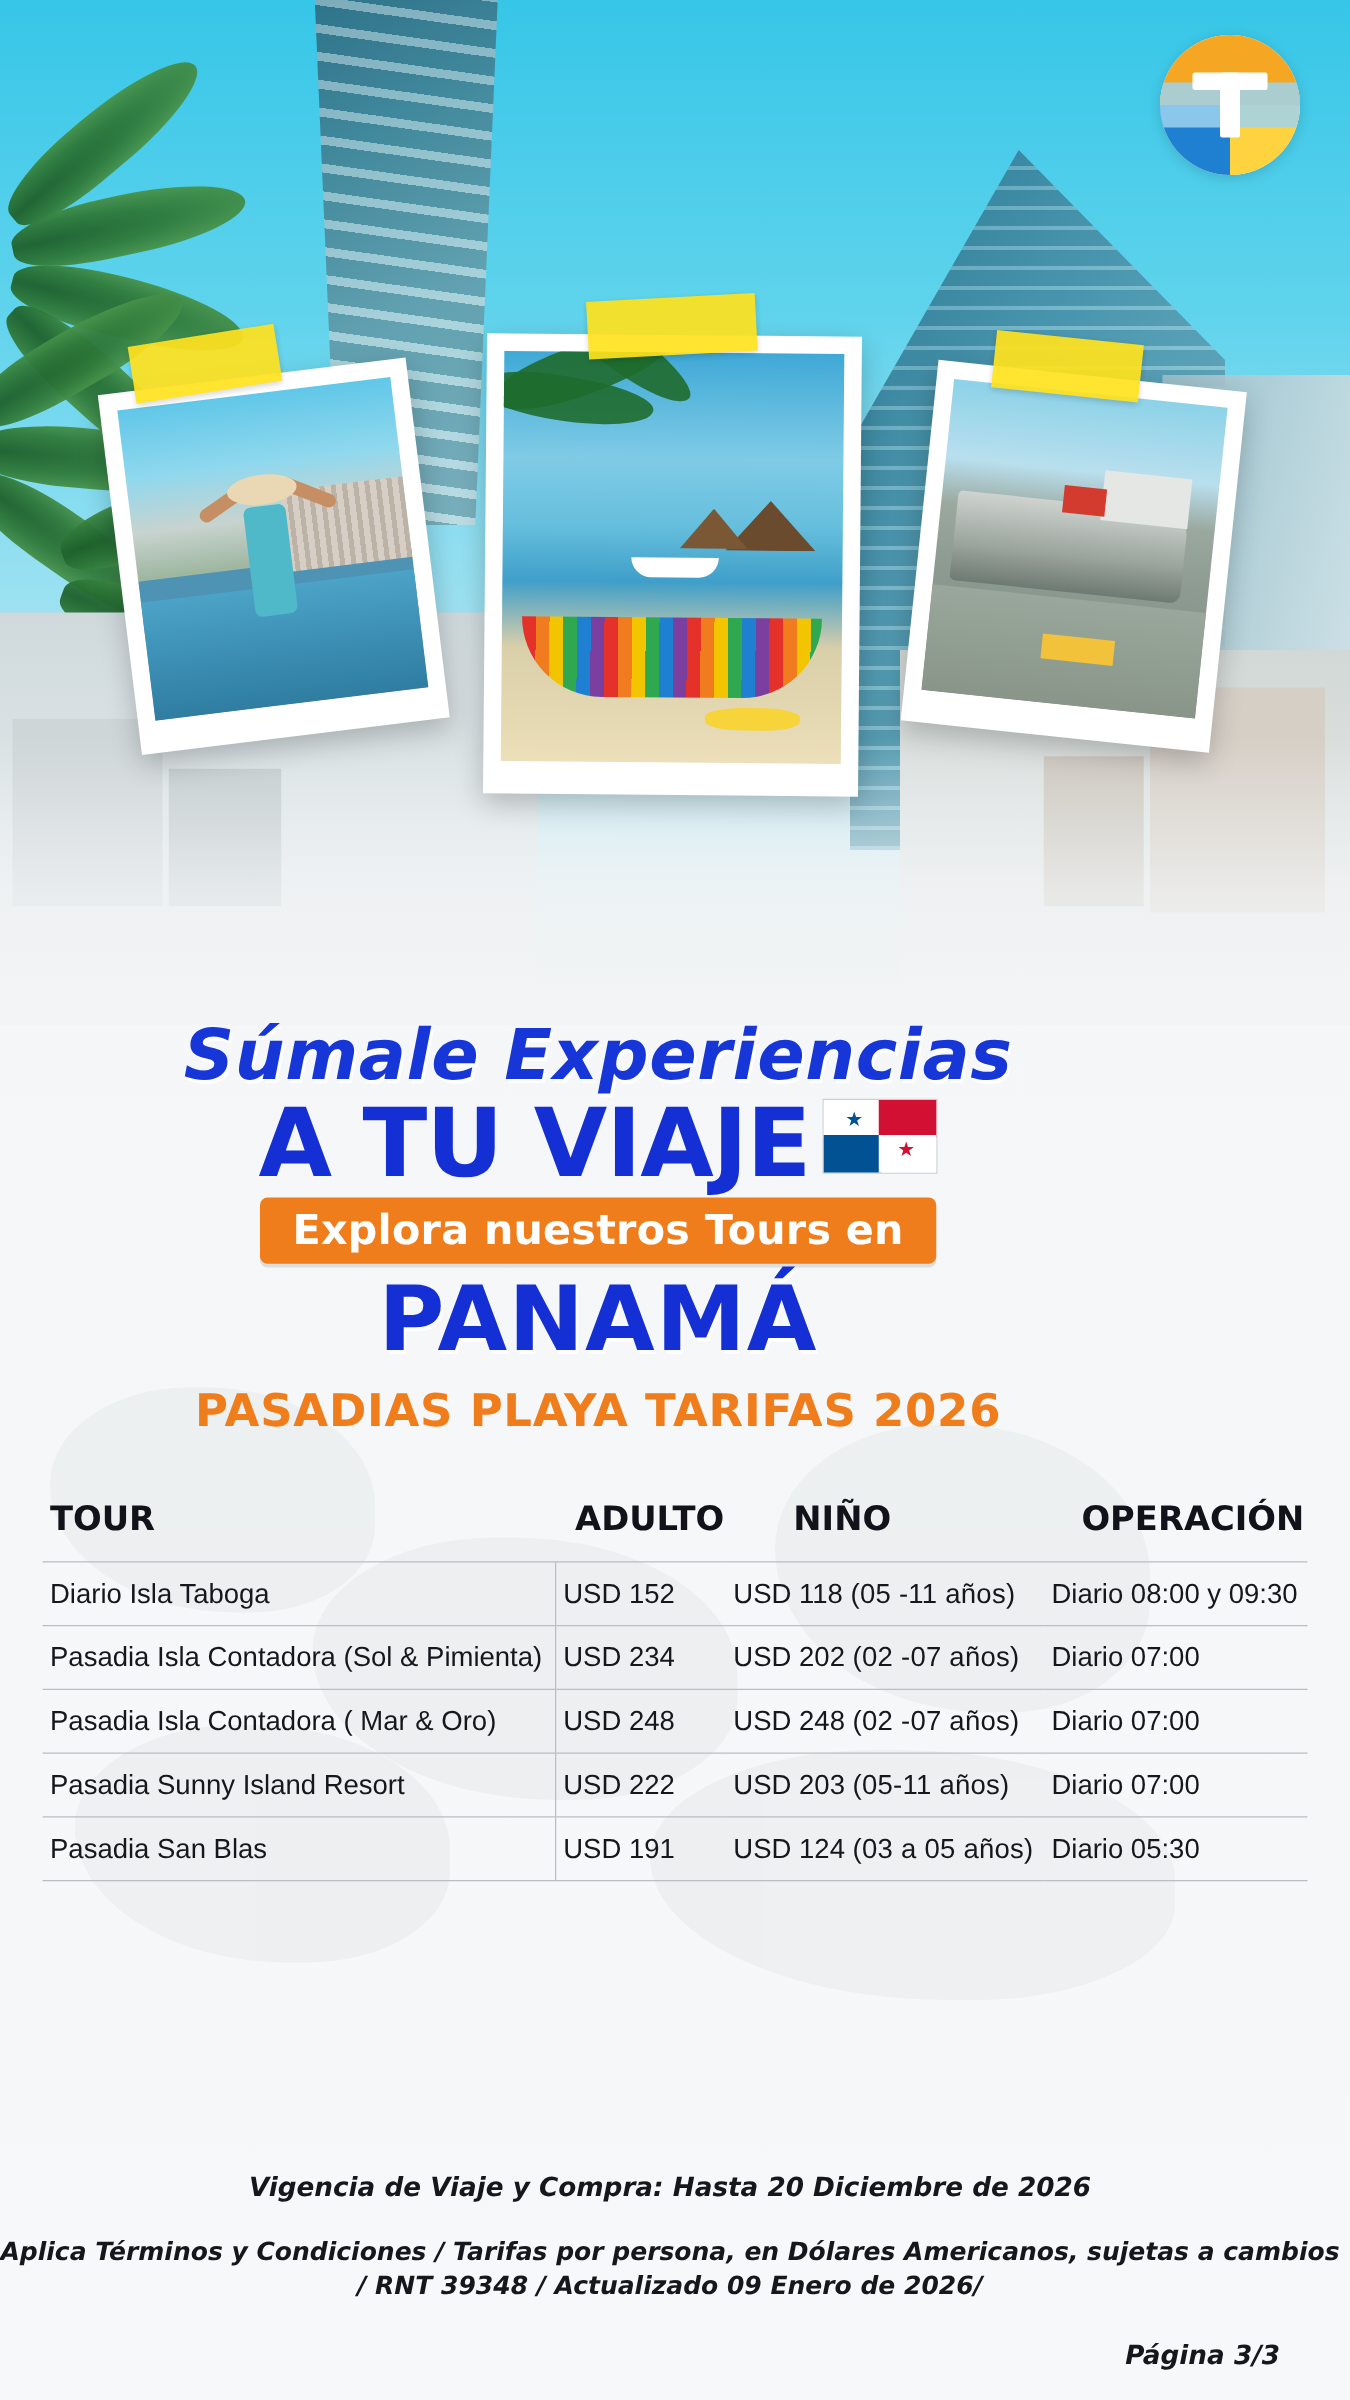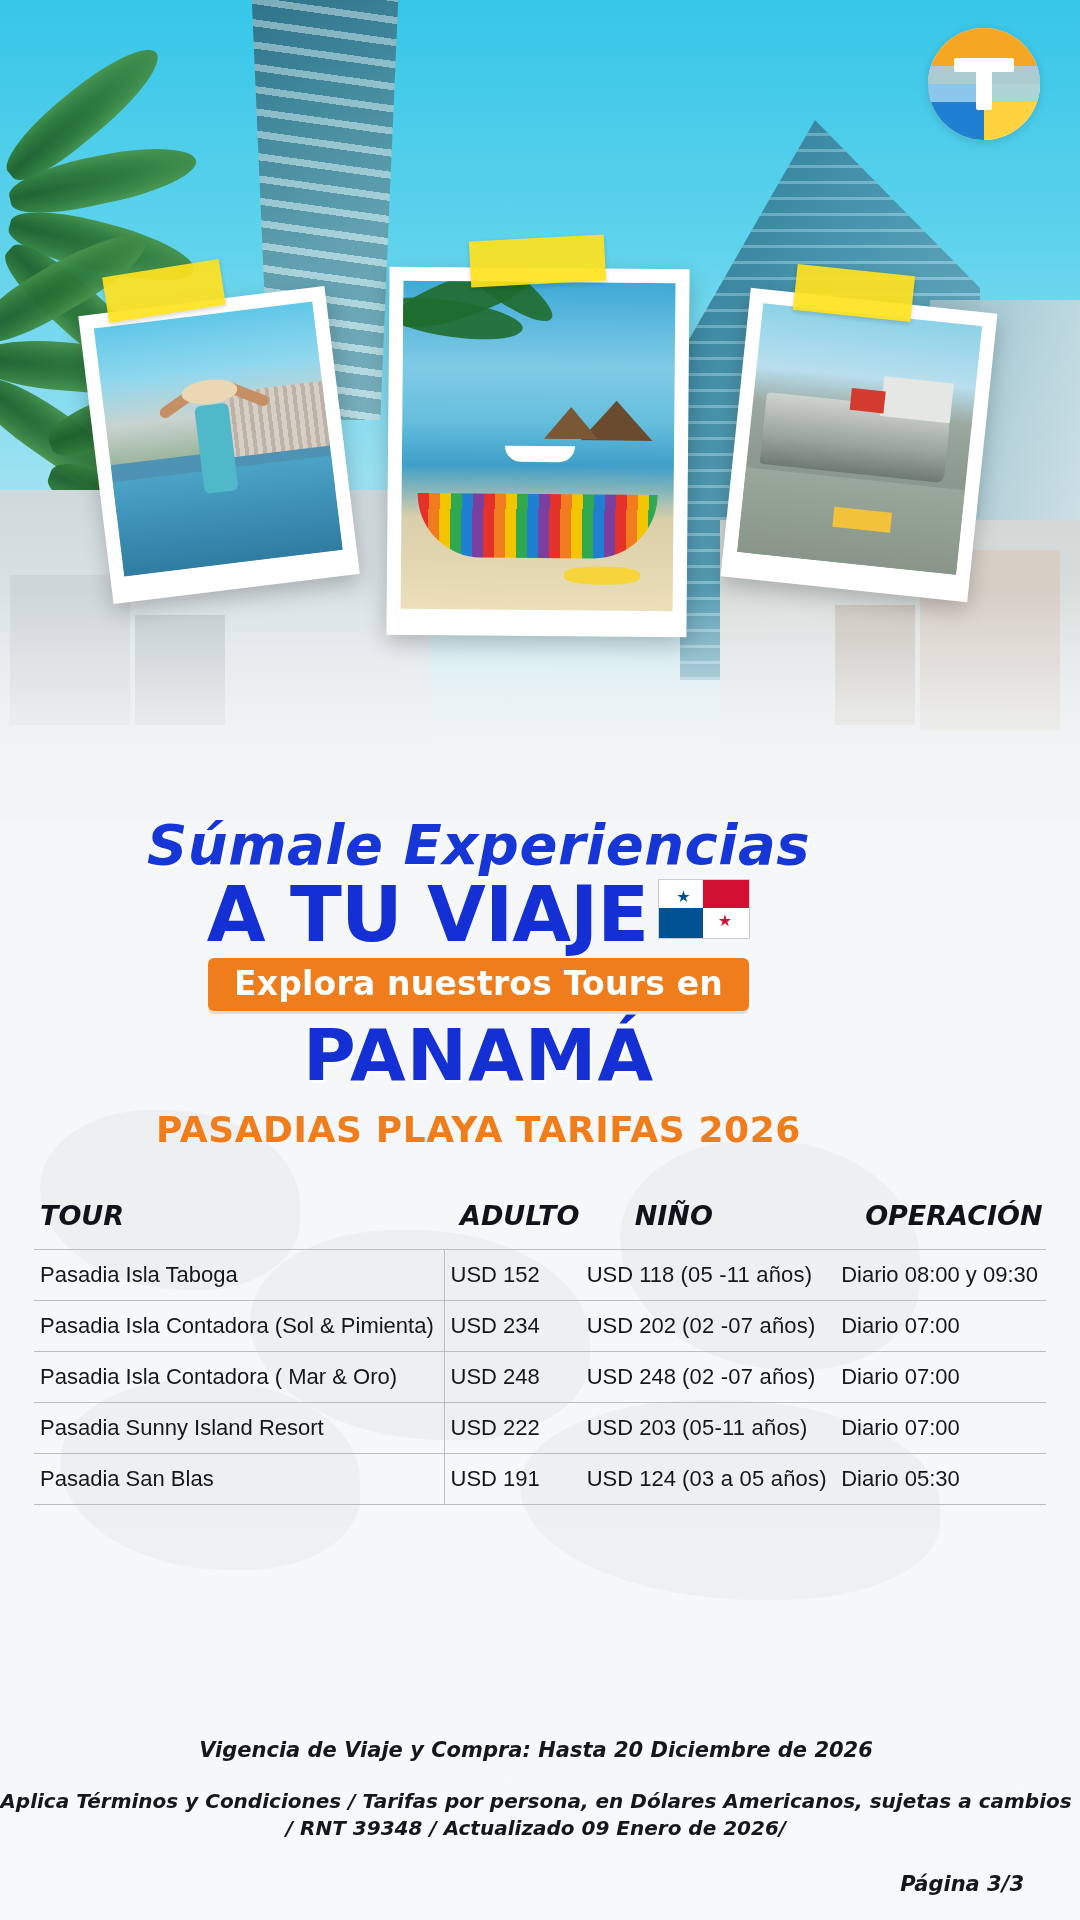--- a/index.html
+++ b/index.html
@@ -300,21 +300,20 @@
     left: 34px; top: 1200px;
     width: 1012px;
   }
   table.rates {
     width: 100%;
     border-collapse: collapse;
     font-family: "Liberation Sans", sans-serif;
   }
   table.rates th {
     font-family: "DejaVu Sans", sans-serif;
-    font-style: italic;
     font-weight: bold;
     font-size: 27px;
     color: #12131a;
     text-align: left;
     padding: 0 0 18px 6px;
     white-space: nowrap;
   }
   table.rates th.c-adulto { padding-left: 16px; }
   table.rates th.c-nino { padding-left: 54px; }
   table.rates th.c-oper { padding-left: 30px; }
@@ -479,21 +478,21 @@
       <thead>
         <tr>
           <th class="c-tour">TOUR</th>
           <th class="c-adulto">ADULTO</th>
           <th class="c-nino">NIÑO</th>
           <th class="c-oper">OPERACIÓN</th>
         </tr>
       </thead>
       <tbody>
         <tr>
-          <td class="c-tour">Pasadia Isla Taboga</td>
+          <td class="c-tour">Diario Isla Taboga</td>
           <td class="c-adulto">USD 152</td>
           <td class="c-nino">
             <span>USD 118</span>
             <span class="age">(05 -11 años)</span>
           </td>
           <td class="c-oper">Diario  08:00 y  09:30</td>
         </tr>
         <tr>
           <td class="c-tour">Pasadia Isla Contadora (Sol &amp; Pimienta)</td>
           <td class="c-adulto">USD 234</td>

